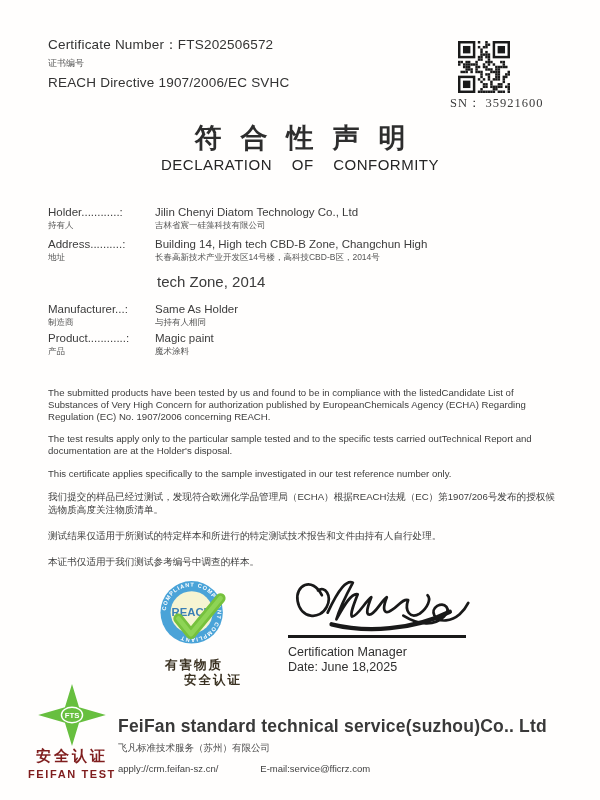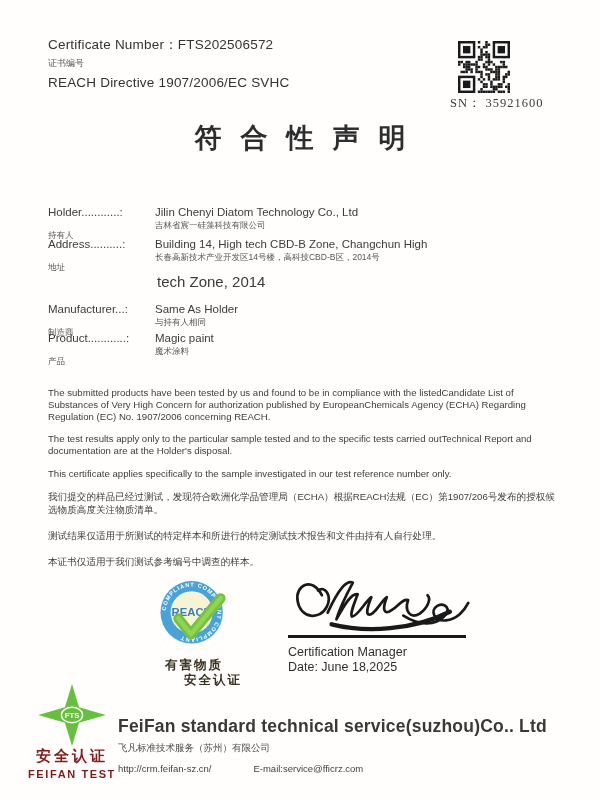--- a/index.html
+++ b/index.html
@@ -35,21 +35,21 @@
   .title-en{
     position:absolute;left:0;top:156px;width:100%;
     text-align:center;
     font-size:15px;color:#262626;
     word-spacing:15px;letter-spacing:.5px;
   }
   
   .field{position:absolute;left:48px;width:512px;}
   .field .lbl{position:absolute;left:0;top:0;width:102px;}
   .field .lbl-en{font-size:11.5px;color:#3c3c3c;}
-  .field .lbl-zh{font-size:8.5px;color:#555;margin-top:12px;}
+  .field .lbl-zh{font-size:8.5px;color:#555;margin-top:2px;}
   .field .val{position:absolute;left:107px;top:0;width:400px;}
   .field .val-en{font-size:11.5px;color:#3c3c3c;}
   .field .val-zh{font-size:8.5px;color:#555;margin-top:2px;}
   .field .val-extra{font-size:15px;color:#3c3c3c;margin-top:9px;margin-left:2px;}
   .f-holder{top:206px;}
   .f-address{top:238px;}
   .f-manufacturer{top:303px;}
   .f-product{top:332px;}
   
   .paras{position:absolute;left:48px;top:387px;width:515px;}
@@ -228,20 +228,21 @@
         <rect x="60" y="4" width="20" height="20" fill="#fff"></rect>
         <rect x="64" y="8" width="12" height="12"></rect>
         <rect x="0" y="56" width="28" height="28"></rect>
         <rect x="4" y="60" width="20" height="20" fill="#fff"></rect>
         <rect x="8" y="64" width="12" height="12"></rect>
       </svg>
   </div>
   <div class="sn-line"><span>SN：</span>&nbsp;<span>35921600</span></div>
 
   <div class="title-zh">符合性声明</div>
+  <div class="title-en">DECLARATION OF CONFORMITY</div>
 
   <div class="field f-holder">
     <div class="lbl">
       <div class="lbl-en">Holder............:</div>
       <div class="lbl-zh">持有人</div>
     </div>
     <div class="val">
       <div class="val-en">Jilin Chenyi Diatom Technology Co., Ltd</div>
       <div class="val-zh">吉林省宸一硅藻科技有限公司</div>
     </div>
@@ -329,18 +330,18 @@
       <text x="50" y="48" text-anchor="middle" font-size="11" fill="#ffffff" font-weight="bold" font-family="Liberation Sans, sans-serif">FTS</text>
     </svg>
     <div class="logo-zh">安全认证</div>
     <div class="logo-en">FEIFAN TEST</div>
   </div>
 
   <div class="footer-info">
     <div class="company-en">FeiFan standard technical service(suzhou)Co.. Ltd</div>
     <div class="company-zh">飞凡标准技术服务（苏州）有限公司</div>
     <div class="links">
-      <span>http://crm.feifan-sz.cn/</span>
+      <span>apply://crm.feifan-sz.cn/</span>
       <span>E-mail:service@fficrz.com</span>
     </div>
   </div>
 
 </div>
 
 </body></html>

